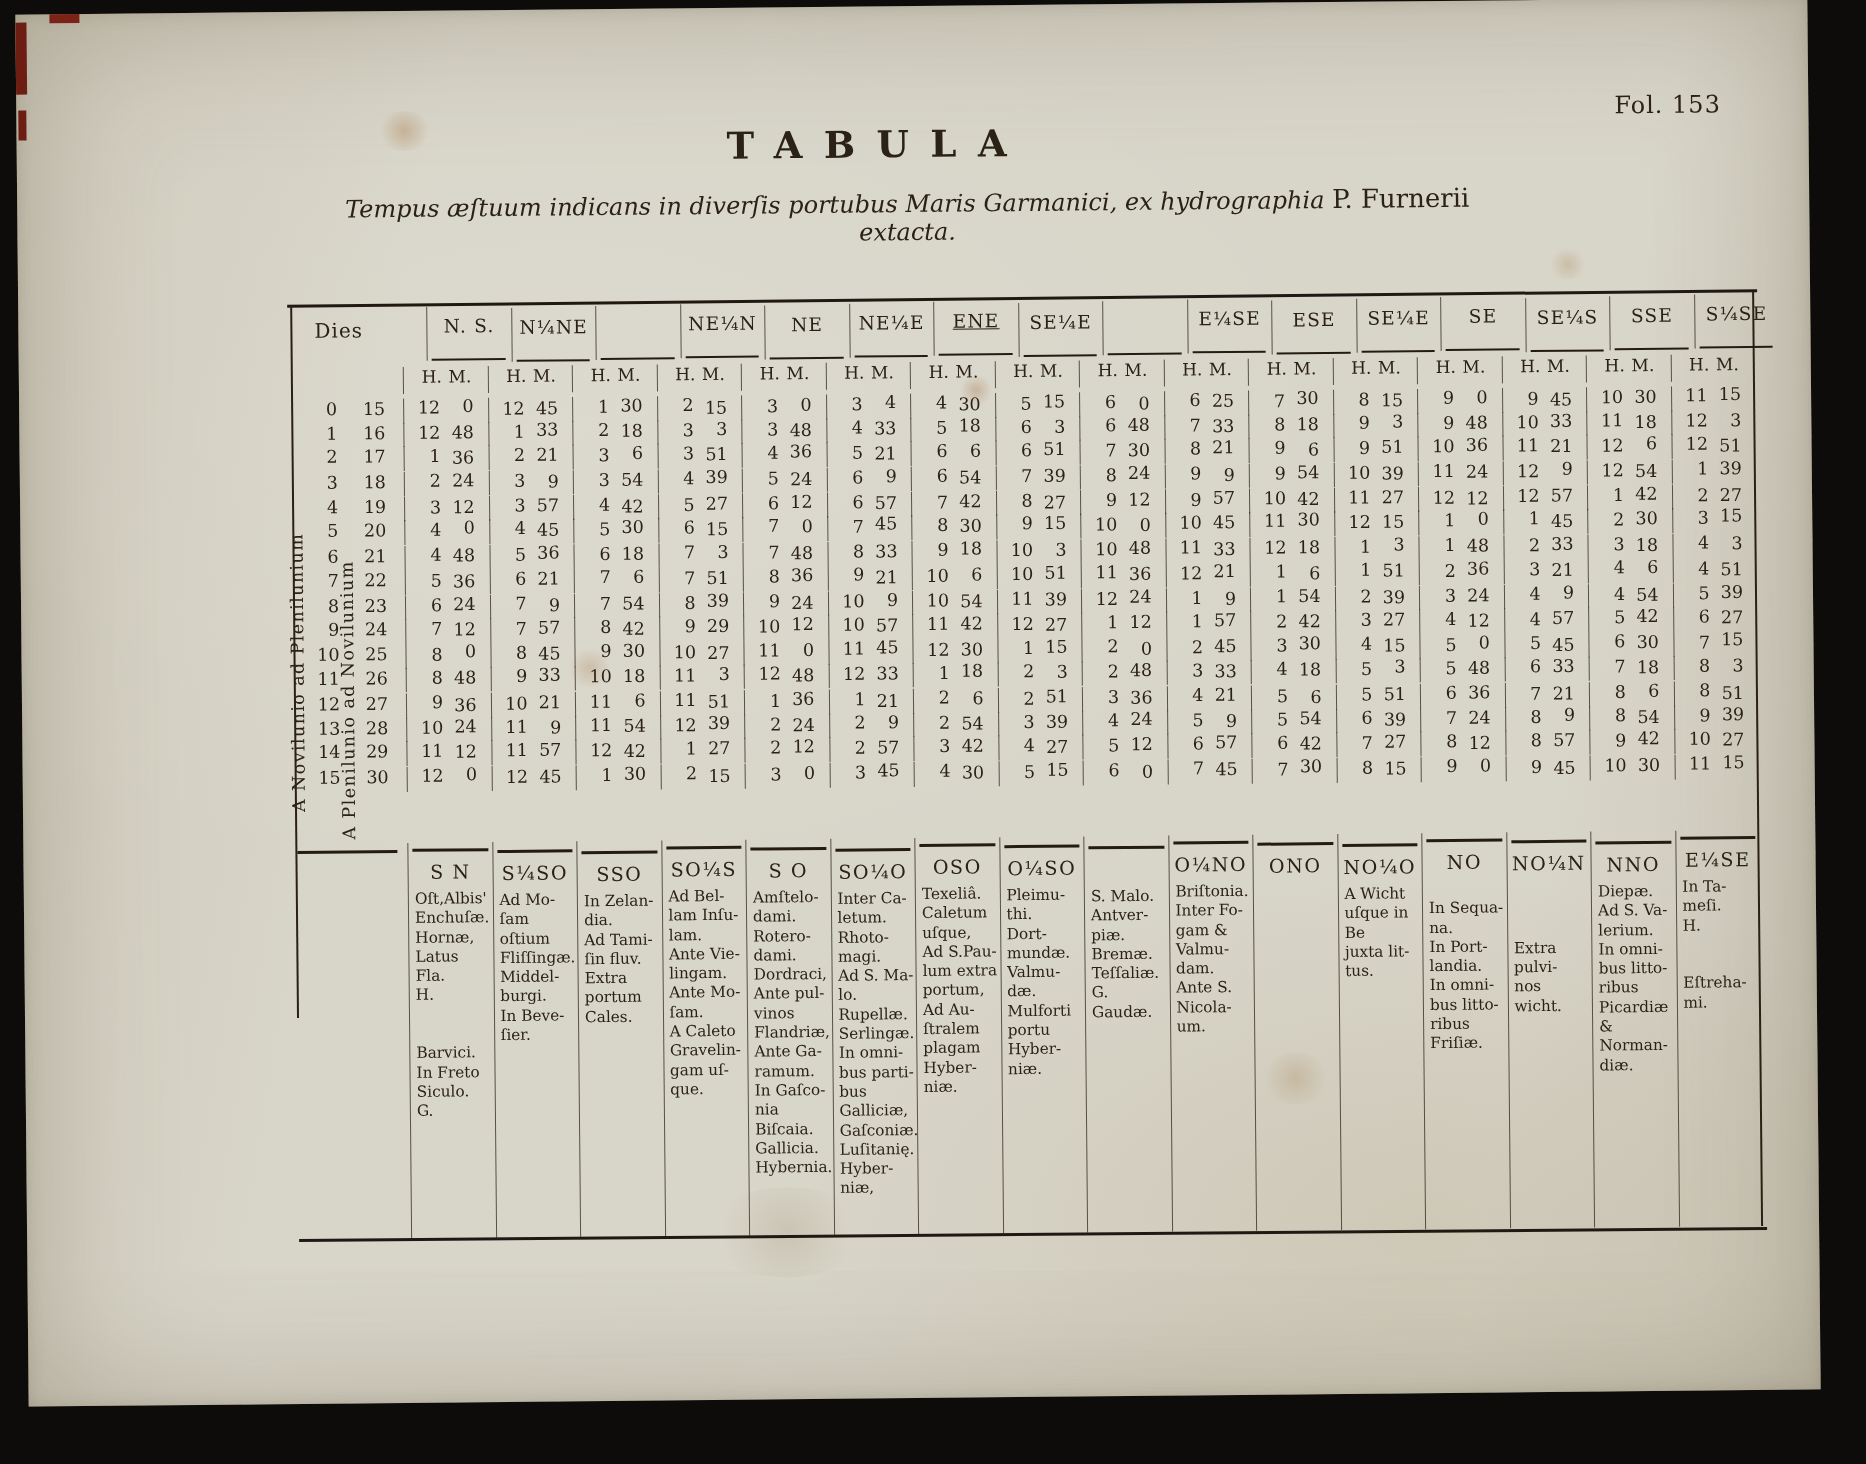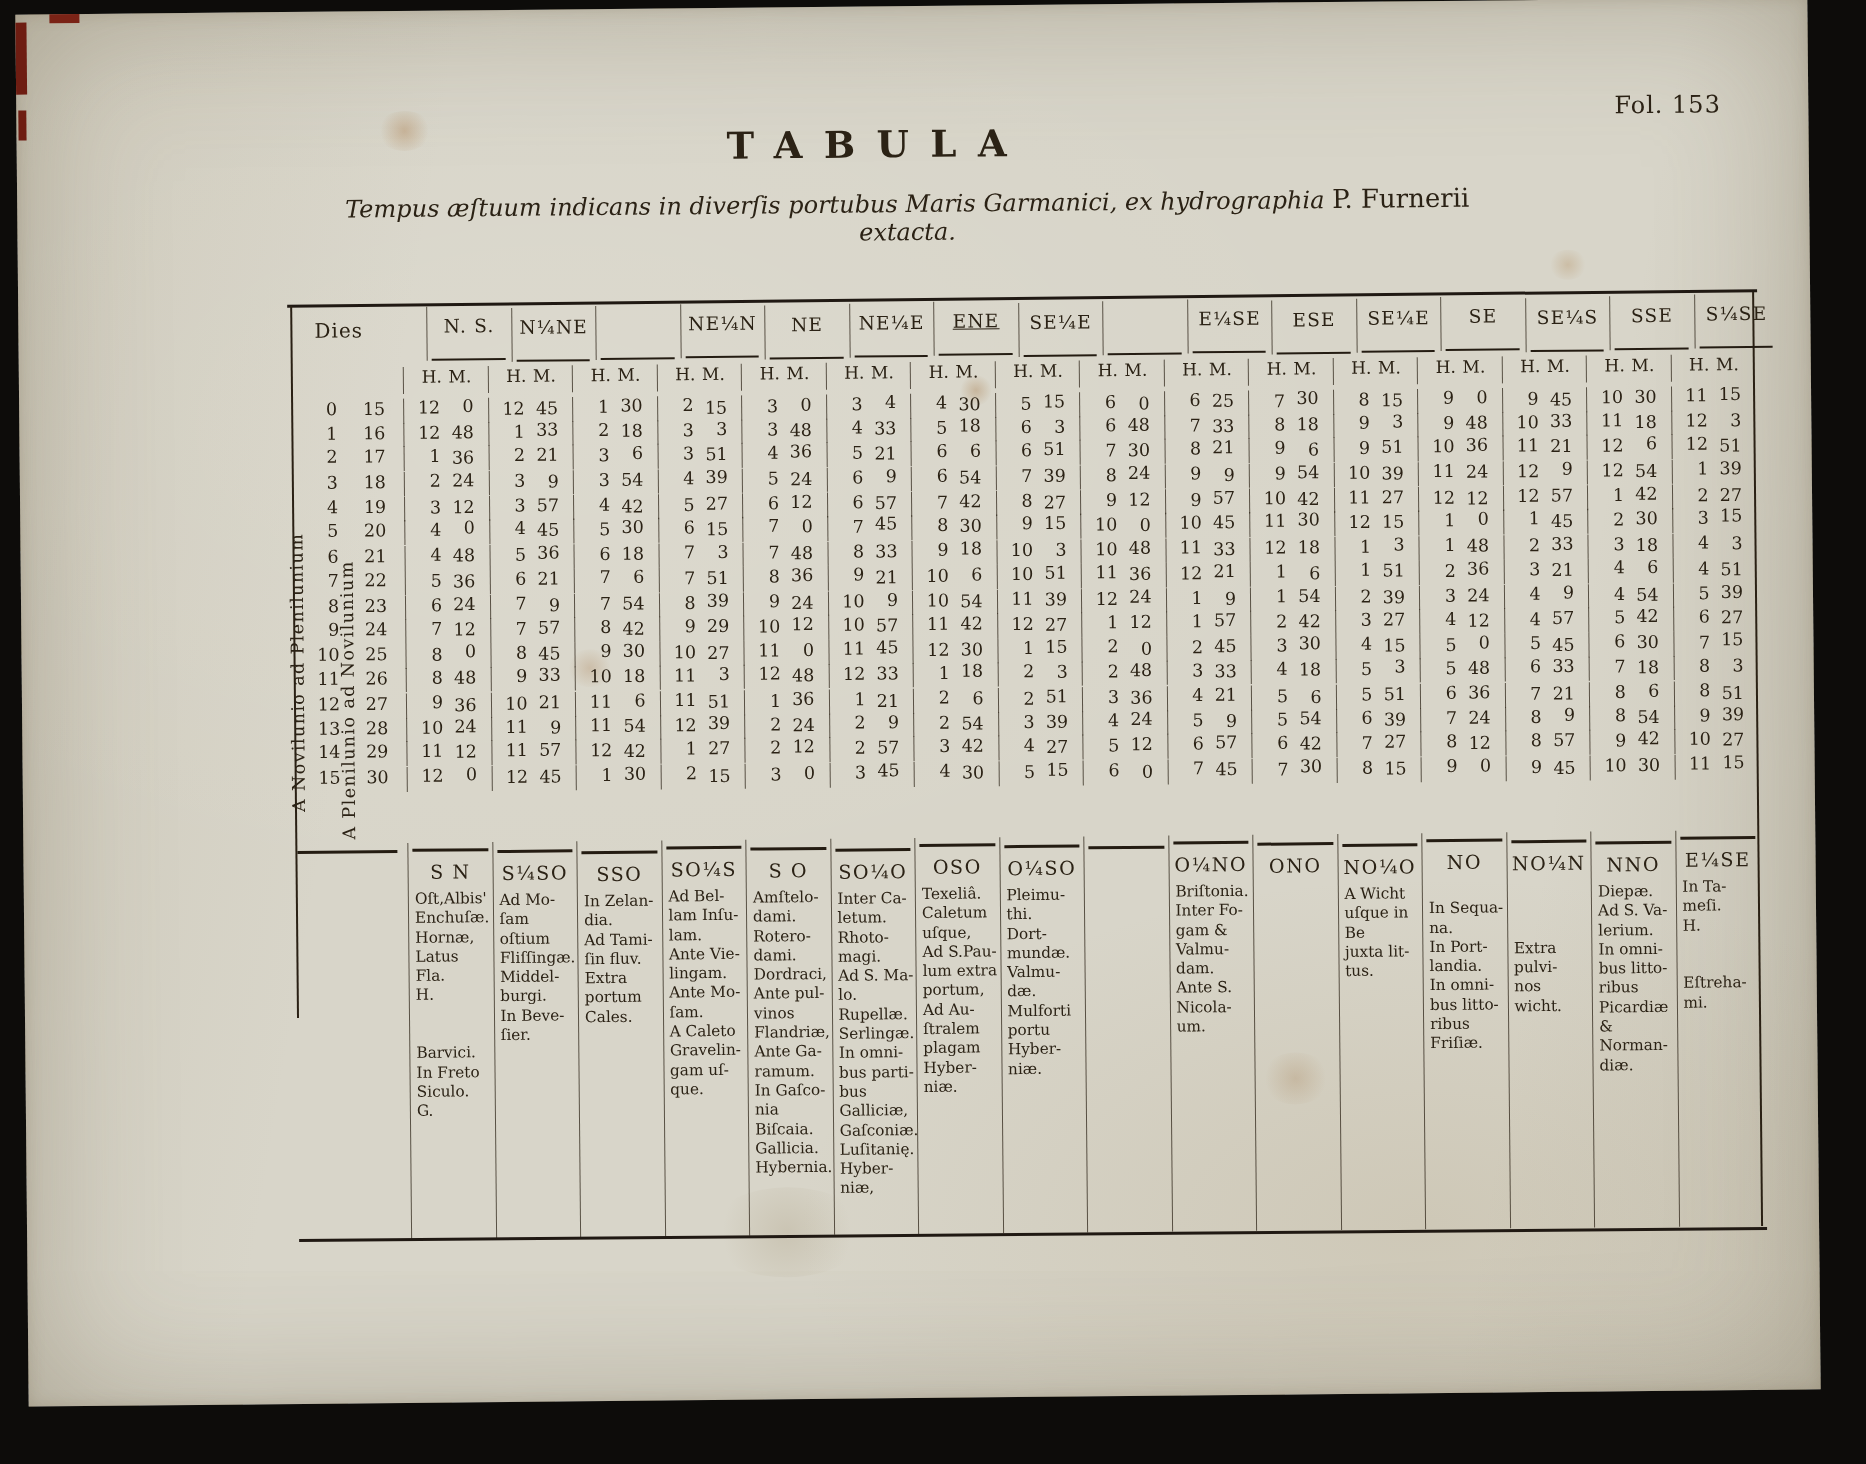--- a/index.html
+++ b/index.html
@@ -1438,20 +1438,26 @@
 Valmu-
 dæ.
 Mulforti
 portu
 Hyber-
 niæ.</div>
         </div>
         <div class="pcol">
           <div class="prule" style="margin-top: 10px;"></div>
           <div class="phdr"></div>
+          <div class="ptext">S. Malo.
+Antver-
+piæ.
+Bremæ.
+Teſſaliæ.
+G. Gaudæ.</div>
         </div>
         <div class="pcol">
           <div class="prule" style="margin-top: 6px;"></div>
           <div class="phdr">O¼NO</div>
           <div class="ptext">Briſtonia.
 Inter Fo-
 gam &amp;
 Valmu-
 dam.
 Ante S.

